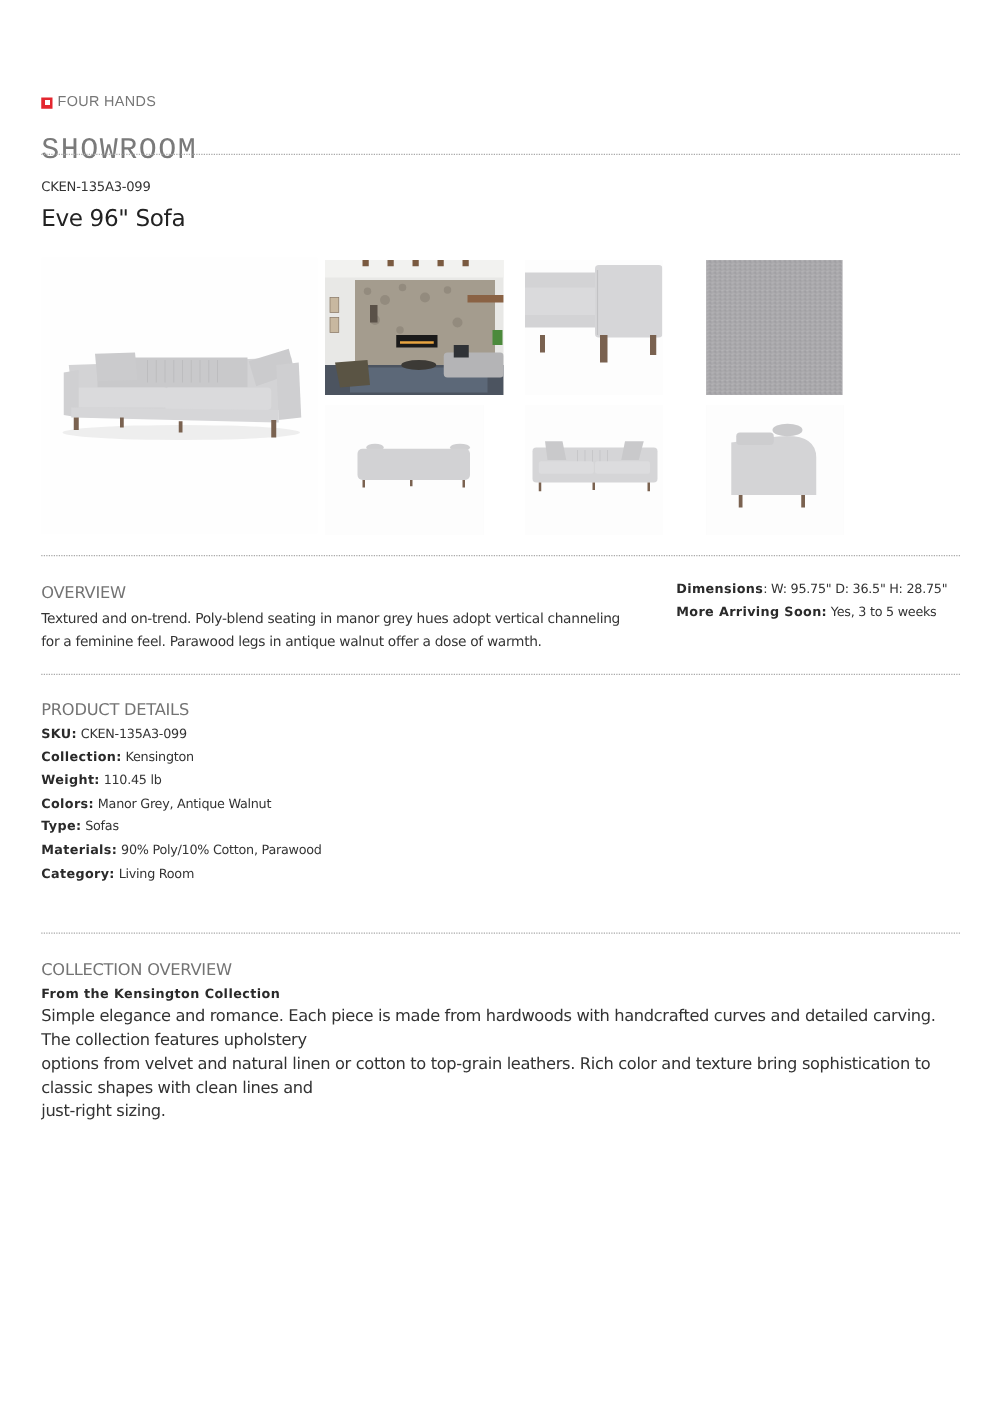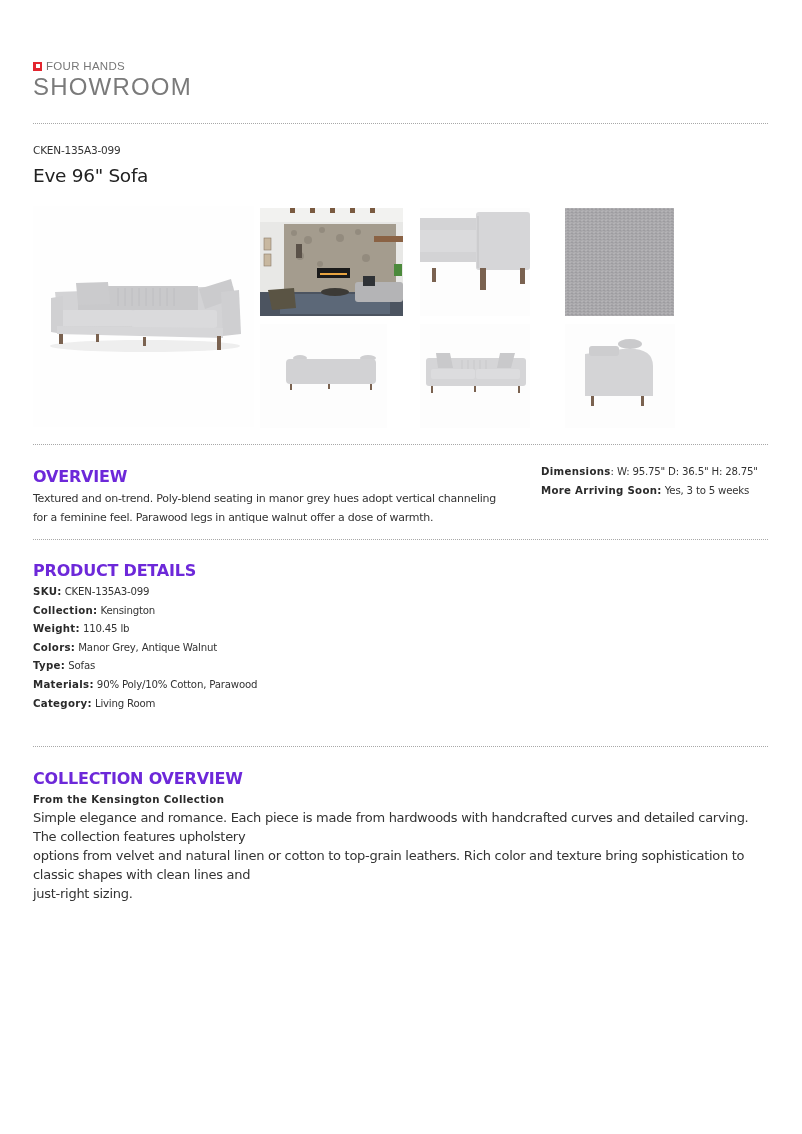--- a/index.html
+++ b/index.html
@@ -2,39 +2,39 @@
 <html><head>
   <meta charset="utf-8">
   <style>
     * { margin: 0; padding: 0; box-sizing: border-box; }
     html, body { width: 802px; height: 1134px; background: #ffffff; overflow: hidden; }
     body { font-family: "DejaVu Sans", sans-serif; color: #2b2b2b; position: relative; }
 
     .page { position: absolute; left: 33px; top: 0; width: 735px; }
 
     
-    .brand { position: absolute; left: 0; top: 60px; }
+    .brand { position: absolute; left: 0; top: 76px; }
     .brand-top { display: flex; align-items: center; height: 12px; }
     .logo-square { width: 9px; height: 9px; background: #e3262f; position: relative; margin-right: 4px; }
     .logo-square::after { content: ""; position: absolute; left: 2.5px; top: 2.5px; width: 4px; height: 4px; background: #ffffff; }
     .brand-name { font-family: "Liberation Sans", sans-serif; font-size: 11.5px; letter-spacing: 0.3px; color: #777; line-height: 12px; }
-    .showroom { font-family: Liberation Sans, sans-serif; font-size: 24px; letter-spacing: 1.2px; color: #7a7a7a; margin-top: 2px; line-height: 26px; }
+    .showroom { font-family: Liberation Mono, monospace; font-size: 24px; letter-spacing: 1.2px; color: #7a7a7a; margin-top: 20px; line-height: 26px; }
 
     .divider { position: absolute; left: 0; width: 735px; height: 0; border-top: 1px dotted #a8a8a8; }
 
     .sku-line { position: absolute; top: 144px; left: 0; font-size: 10.5px; color: #333; font-family: "DejaVu Sans", sans-serif; letter-spacing: -0.2px; }
     .product-title { position: absolute; top: 165px; left: 0; font-size: 18.5px; font-weight: normal; color: #222; letter-spacing: -0.3px; }
 
     
     .gallery { position: absolute; top: 206px; left: 0; width: 650px; height: 222px; }
     .img { position: absolute; overflow: hidden; background: #fbfbfb; }
     .img svg { display: block; width: 100%; height: 100%; }
 
     
-    .section-heading { font-size: 16px; font-weight: bold; color: #6d28d9; letter-spacing: -0.2px; }
+    .section-heading { font-size: 13px; font-weight: normal; color: #737373; letter-spacing: -0.2px; }
     .overview { position: absolute; top: 467px; left: 0; width: 470px; }
     .overview p { font-size: 11px; line-height: 19px; color: #333; margin-top: 3px; letter-spacing: -0.25px; }
 
     .spec-box { position: absolute; top: 463px; left: 508px; width: 235px; }
     .spec-row { font-size: 10.2px; line-height: 18.5px; color: #333; white-space: nowrap; letter-spacing: -0.2px; }
     .spec-row b { font-weight: bold; color: #2a2a2a; letter-spacing: 0.3px; }
 
     .details { position: absolute; top: 561px; left: 0; width: 400px; }
     .details .rows { margin-top: 3px; }
     .detail-row { font-size: 10.2px; line-height: 18.6px; color: #333; letter-spacing: -0.2px; white-space: nowrap; }

